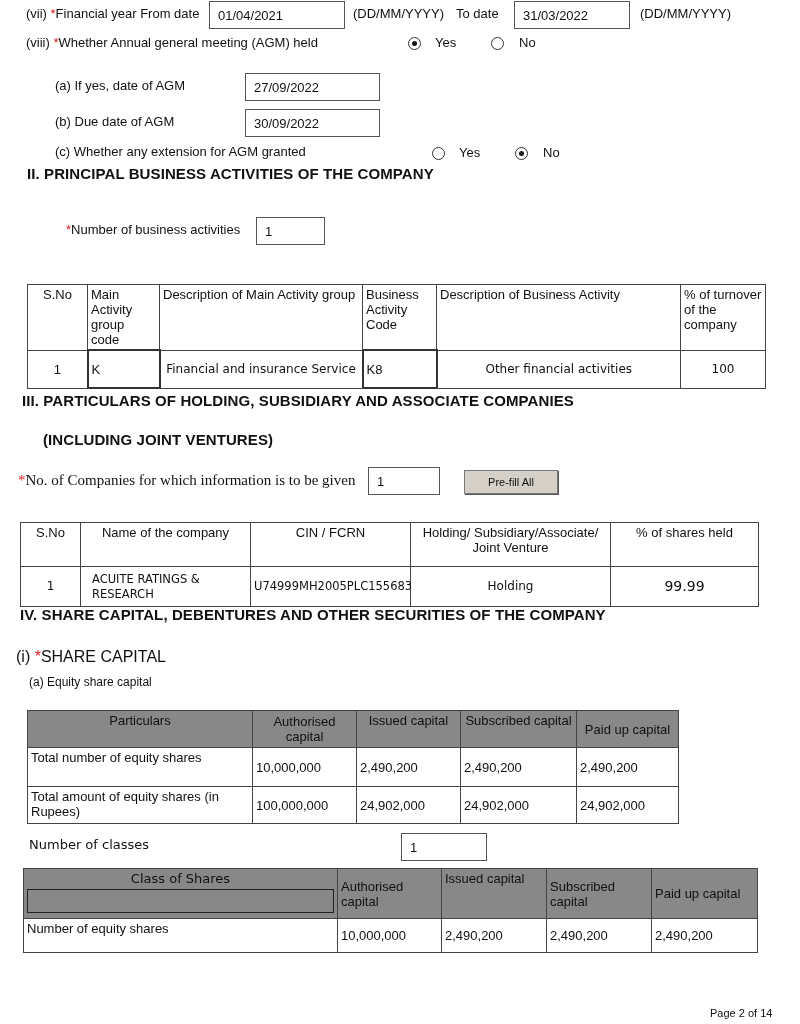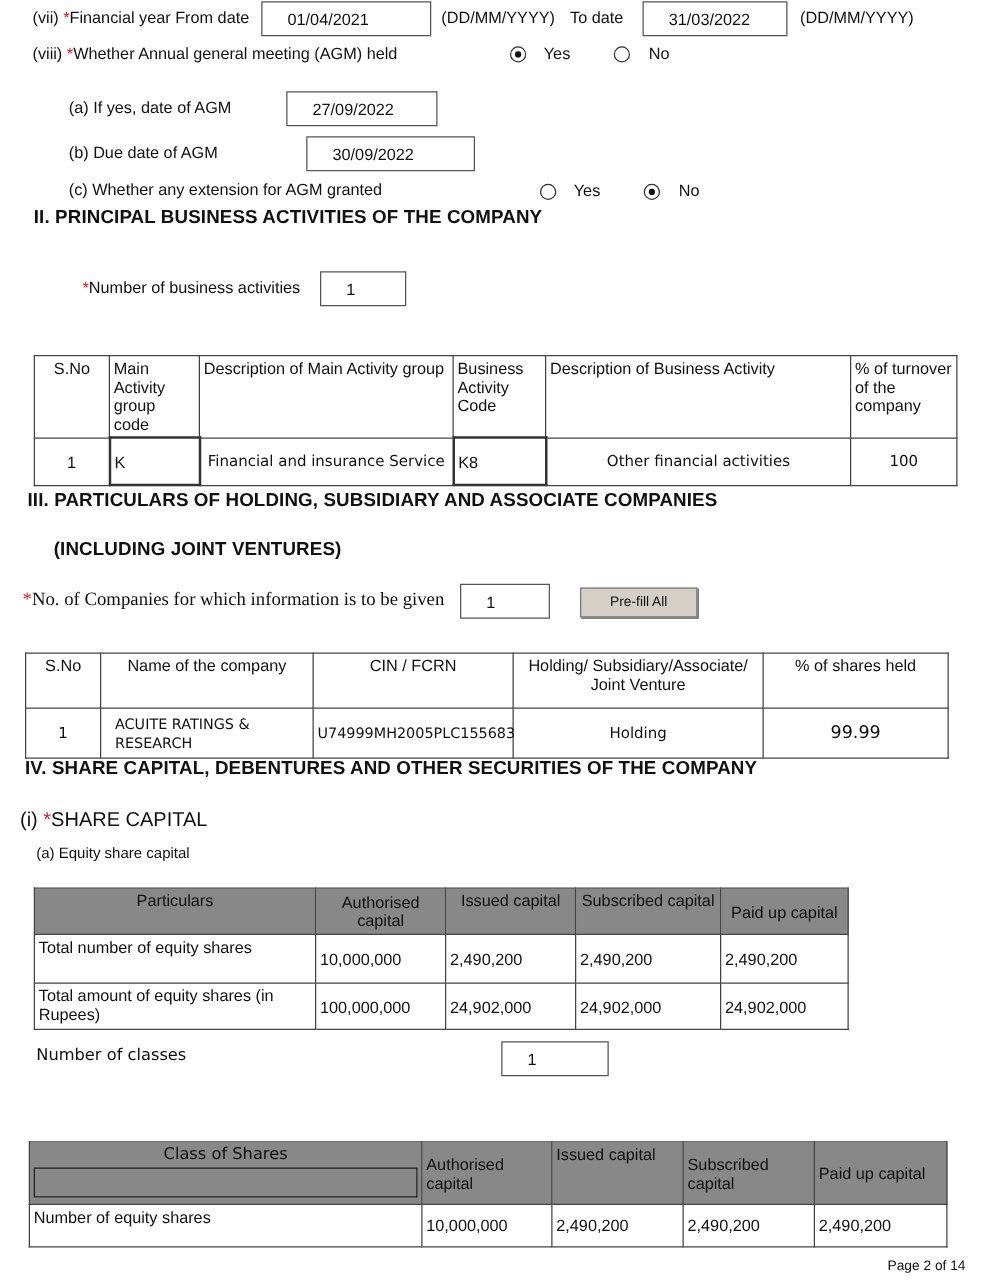--- a/index.html
+++ b/index.html
@@ -1,21 +1,21 @@
 <!DOCTYPE html>
 <html><head>
 <meta charset="utf-8">
 <style>
   html, body { margin: 0; padding: 0; background: #ffffff; }
   body { width: 800px; height: 1024px; position: relative; overflow: hidden;
          font-family: "Liberation Sans", sans-serif; color: #111; font-size: 13px; }
   .abs { position: absolute; }
   .req { color: #e0191f; }
   .box { position: absolute; border: 1px solid #555; background: #fff; box-sizing: border-box;
-         font-size: 13px; padding: 6px 0 0 20px; color: #111; }
+         font-size: 13px; padding: 6px 0 0 8px; color: #111; }
   .radio { position: absolute; width: 13px; height: 13px; border: 1px solid #333; border-radius: 50%;
            box-sizing: border-box; background: #fff; }
   .radio.on::after { content: ""; position: absolute; left: 3px; top: 3px; width: 5px; height: 5px;
            border-radius: 50%; background: #111; }
   .h2 { font-weight: bold; font-size: 15px; letter-spacing: 0.1px; }
   table { position: absolute; border-collapse: collapse; table-layout: fixed; }
   td, th { border: 1px solid #444; padding: 2px 3px; vertical-align: top; font-weight: normal;
            font-size: 13px; line-height: 15px; }
   .c { text-align: center; }
   .vm { vertical-align: middle; }
@@ -39,21 +39,21 @@
 
 <div class="abs" style="left:26px;top:35px;">
   <span>(viii) </span><span class="req">*</span><span>Whether Annual general meeting (AGM) held</span>
 </div>
 <div class="radio on" style="left:408px;top:37px;"></div>
 <div class="abs" style="left:435px;top:35px;">Yes</div>
 <div class="radio" style="left:491px;top:37px;"></div>
 <div class="abs" style="left:519px;top:35px;">No</div>
 
 <div class="abs" style="left:55px;top:78px;">(a) If yes, date of AGM</div>
-<div class="box" style="left:229px;top:73px;width:121px;height:28px;">27/09/2022</div>
+<div class="box" style="left:245px;top:73px;width:135px;height:28px;">27/09/2022</div>
 <div class="abs" style="left:55px;top:114px;">(b) Due date of AGM</div>
 <div class="box" style="left:245px;top:109px;width:135px;height:28px;">30/09/2022</div>
 
 <div class="abs" style="left:55px;top:144px;">(c) Whether any extension for AGM granted</div>
 <div class="radio" style="left:432px;top:147px;"></div>
 <div class="abs" style="left:459px;top:145px;">Yes</div>
 <div class="radio on" style="left:515px;top:147px;"></div>
 <div class="abs" style="left:543px;top:145px;">No</div>
 
 <div class="abs h2" style="left:27px;top:165px;">II. PRINCIPAL BUSINESS ACTIVITIES OF THE COMPANY</div>
@@ -160,21 +160,21 @@
     <td class="vm">24,902,000</td>
     <td class="vm">24,902,000</td>
     <td class="vm">24,902,000</td>
   </tr>
 </tbody>
   </table>
 
 <div class="abs sans2" style="left:29px;top:837px;font-size:13px;">Number of classes</div>
 <div class="box" style="left:401px;top:833px;width:86px;height:28px;">1</div>
 
-<table class="gray" style="left:23px;top:913px;width:734px;">
+<table class="gray" style="left:23px;top:868px;width:734px;">
   <colgroup>
       <col style="width:314px">
       <col style="width:104px">
       <col style="width:105px">
       <col style="width:105px">
       <col style="width:106px">
     </colgroup>
   <tbody>
       <tr style="height:50px">
     <th class="c" style="padding:2px 3px">

